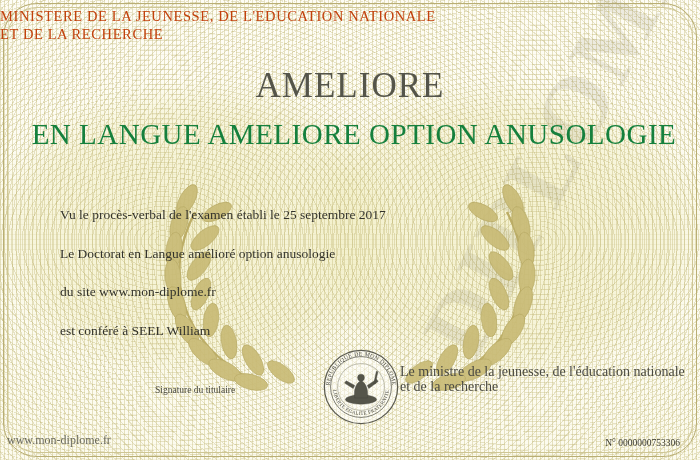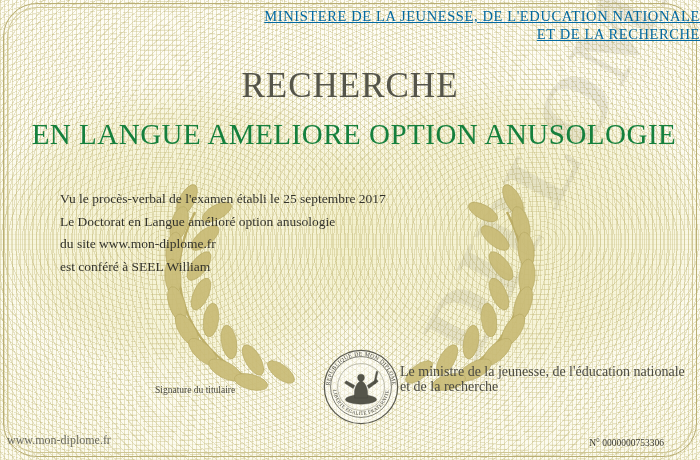--- a/index.html
+++ b/index.html
@@ -104,25 +104,24 @@
   
   .content {
     position: absolute;
     inset: 0;
   }
   .ministry {
     position: absolute;
     top: 8px;
     left: 0;
     right: 0;
-    text-align: right;
+    text-align: left;
     font-size: 14.5px;
     letter-spacing: 0.6px;
-    color: #0369a1;
-    text-decoration: underline;
+    color: #c2410c;
   }
   .ministry .l2 { display: block; margin-top: 1px; }
 
   .title-main {
     position: absolute;
     top: 66px;
     left: 0;
     right: 0;
     text-align: center;
     font-size: 35px;
@@ -143,21 +142,21 @@
 
   .body-block {
     position: absolute;
     top: 188px;
     left: 60px;
     width: 560px;
     font-size: 13.5px;
     line-height: 22.5px;
     color: #33332c;
   }
-  .body-block .line { white-space: nowrap; }
+  .body-block .line { white-space: nowrap; margin-top: 16px; }
 
   .enjoy {
     position: absolute;
     top: 311px;
     left: 0;
     right: 0;
     text-align: center;
     font-size: 13px;
     color: #33332c;
   }
@@ -190,21 +189,21 @@
   .footer-left {
     position: absolute;
     left: 7px;
     bottom: 12px;
     font-size: 12px;
     color: #6a6a5e;
     text-align: right;
   }
   .footer-right {
     position: absolute;
-    right: 36px;
+    right: 20px;
     bottom: 12px;
     font-size: 9.5px;
     color: #3a3a32;
     text-align: right;
   }
 </style>
 </head>
 <body>
 
 <div id="diploma">
@@ -269,21 +268,21 @@
     </g>
   </svg>
 
   <div class="content">
 
     <div class="ministry">
       <span>MINISTERE DE LA JEUNESSE, DE L'EDUCATION NATIONALE</span>
       <span class="l2">ET DE LA RECHERCHE</span>
     </div>
 
-    <div class="title-main">RECHERCHE</div>
+    <div class="title-main">AMELIORE</div>
     <div class="title-sub">EN LANGUE AMELIORE OPTION ANUSOLOGIE</div>
 
     <div class="body-block">
       <div class="line">Vu le procès-verbal de l'examen établi le 25 septembre 2017</div>
       <div class="line">Le Doctorat en Langue amélioré option anusologie</div>
       <div class="line">du site www.mon-diplome.fr</div>
       <div class="line">est conféré à SEEL William</div>
     </div>
 
 

